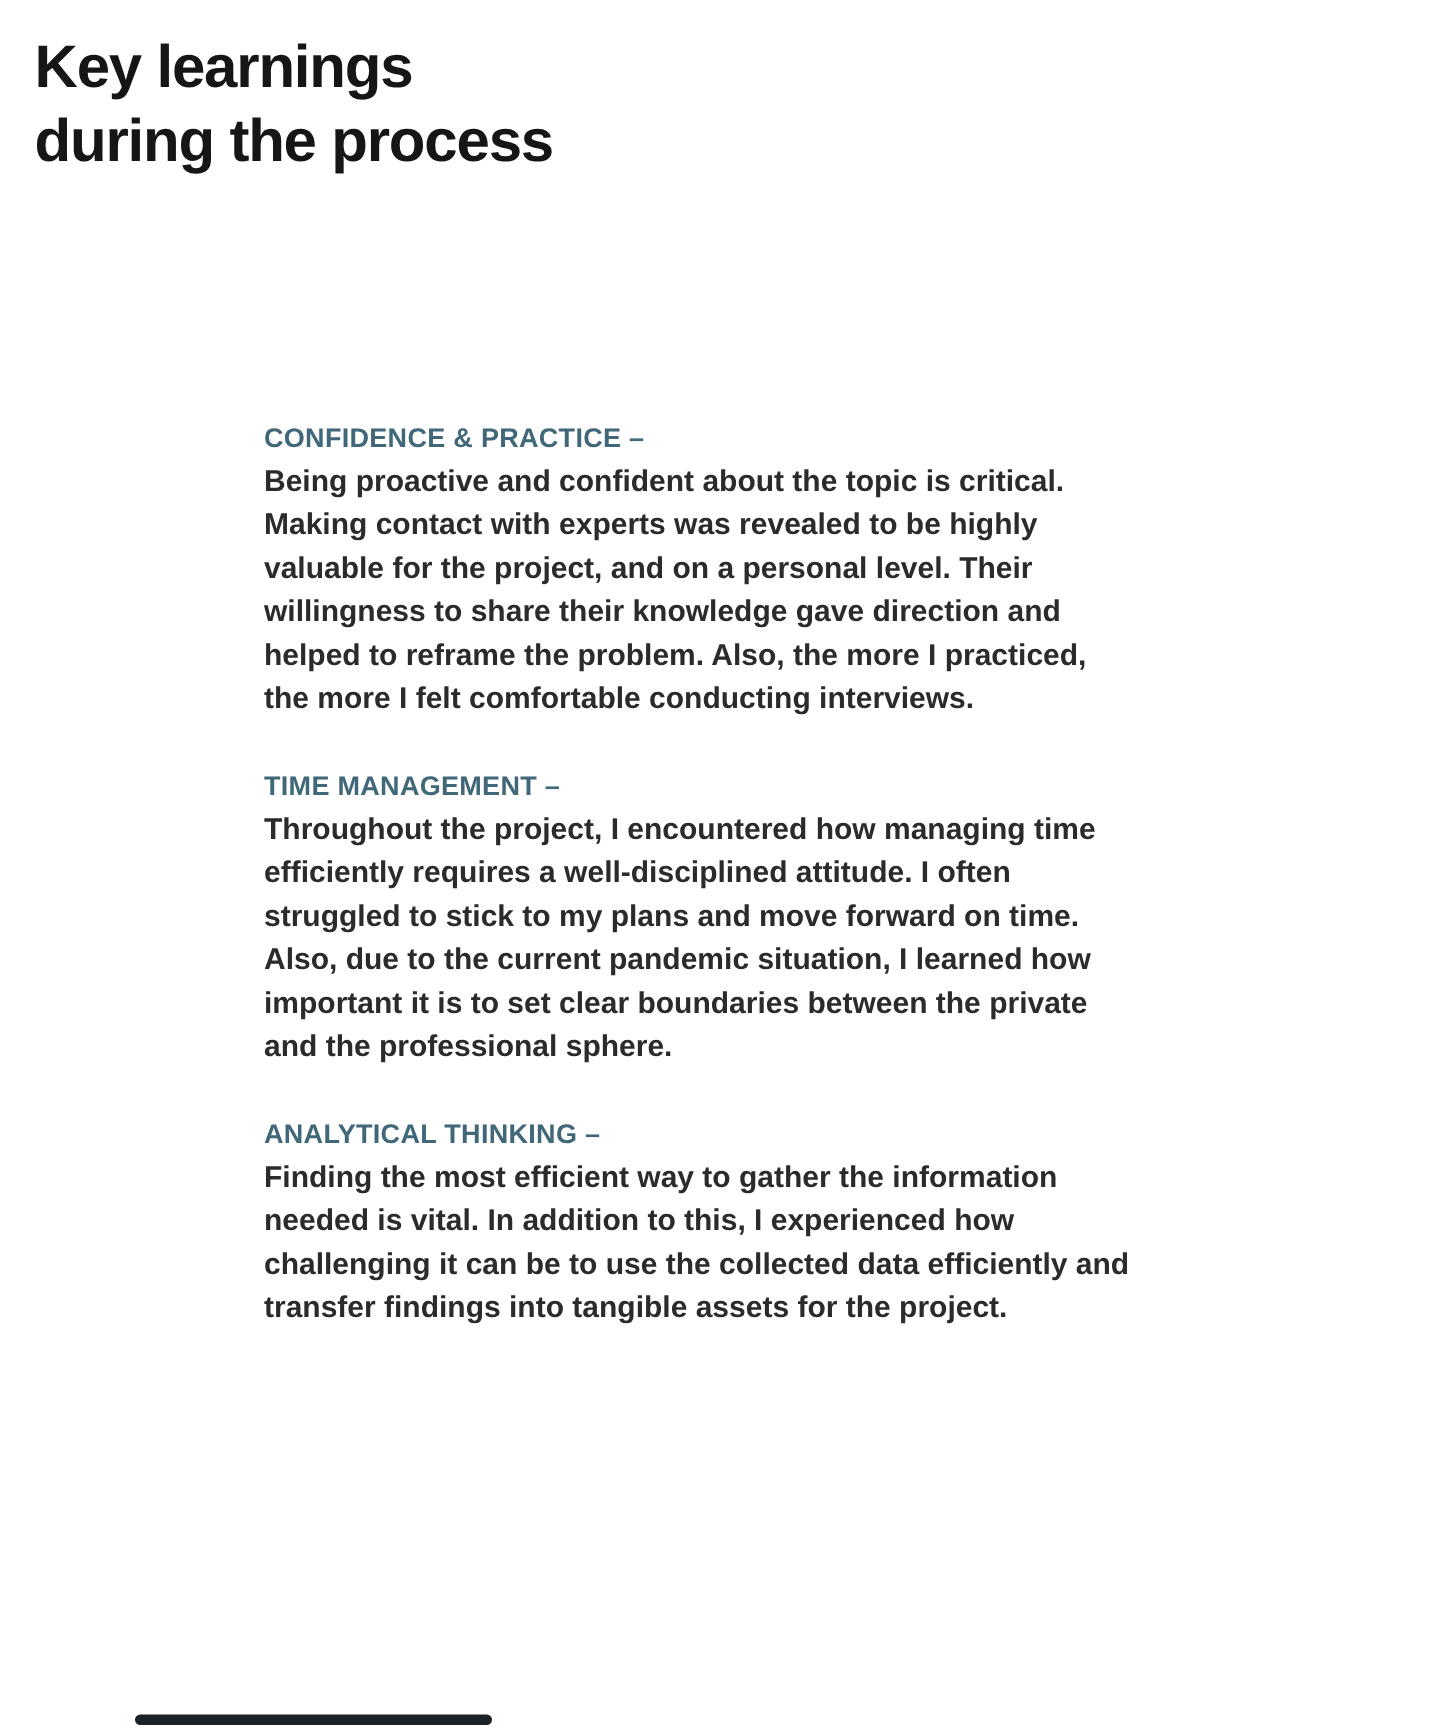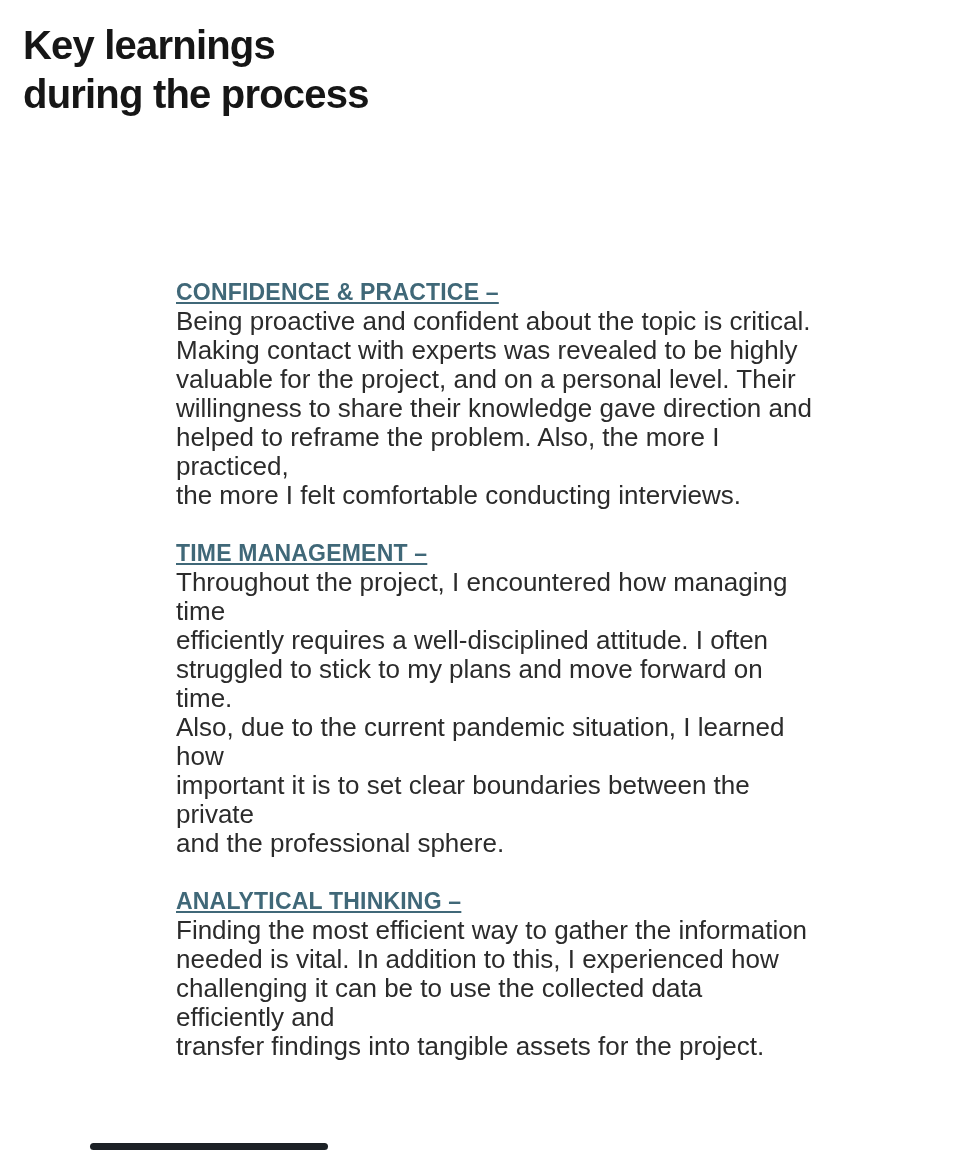--- a/index.html
+++ b/index.html
@@ -35,31 +35,30 @@
     white-space: pre-line;
   }
   .content {
     position: absolute;
     left: 176px;
     top: 278px;
     width: 640px;
   }
   .section { margin-bottom: 29px; }
   .section-heading {
-    font-size: 23px;
+    font-size: 18px;
     line-height: 29px;
     font-weight: 700;
     letter-spacing: 0.2px;
     color: var(--heading);
-    text-decoration: underline;
   }
   .section-body {
-    font-size: 26px;
+    font-size: 20px;
     line-height: 29px;
-    font-weight: 400;
+    font-weight: 700;
     color: var(--body-text);
     white-space: pre-line;
   }
   .footer-bar {
     position: absolute;
     left: 90px;
     top: 1143px;
     width: 238px;
     height: 7px;
     border-radius: 3.5px;

